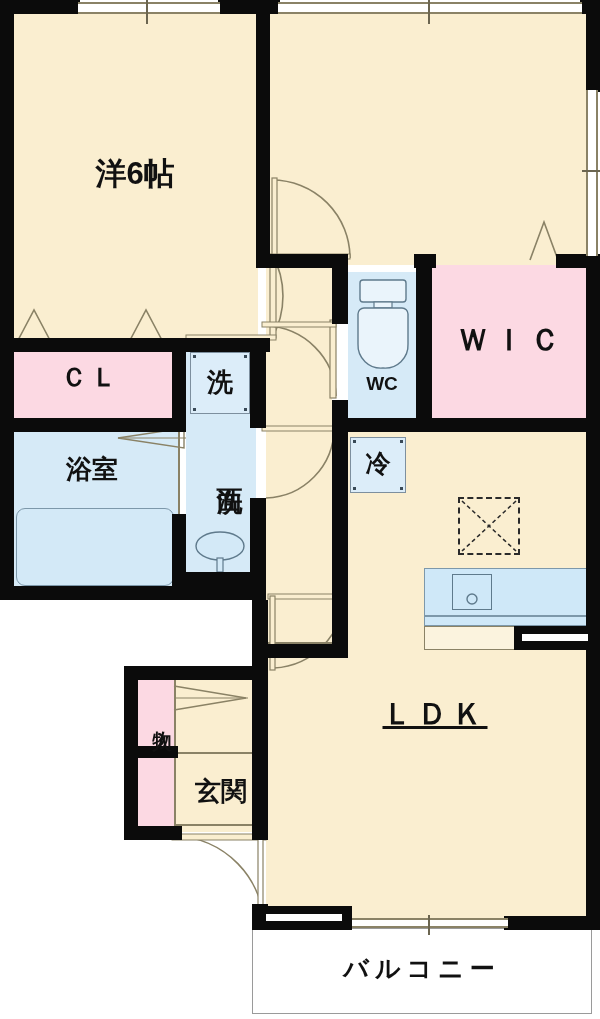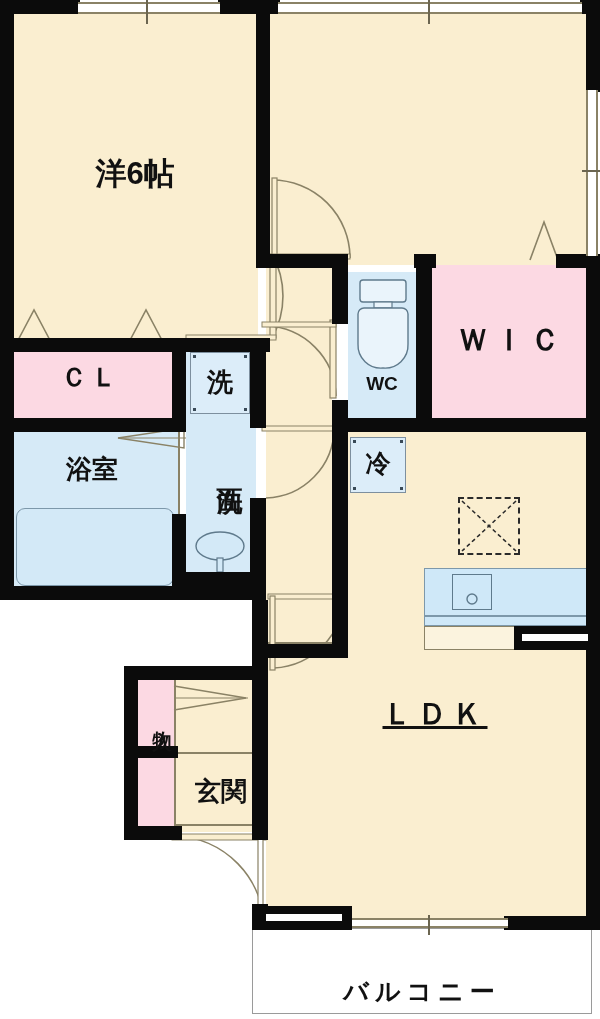--- a/index.html
+++ b/index.html
@@ -359,15 +359,15 @@
   <div class="label lbl-wic" style="left:434px; top:316px; width:156px;margin-top:8px;">ＷＩＣ</div>
 
   <div class="label lbl-sm" style="left:354px; top:450px; width:48px; font-size:25px;">冷</div>
 
   <div class="label lbl-ldk" style="left:350px; top:698px; width:170px;">ＬＤＫ</div>
 
   <div class="label" style="left:138px; top:688px; width:34px; font-size:19px; writing-mode:vertical-rl; text-orientation:upright; height:56px;">物入</div>
 
   <div class="label" style="left:178px; top:778px; width:86px; font-size:26px;">玄関</div>
 
-  <div class="label lbl-bal" style="left:252px; top:955px; width:340px;margin-top:23px;">バルコニー</div>
+  <div class="label lbl-bal" style="left:252px; top:955px; width:340px;">バルコニー</div>
 
 </div>
 
 </body></html>

